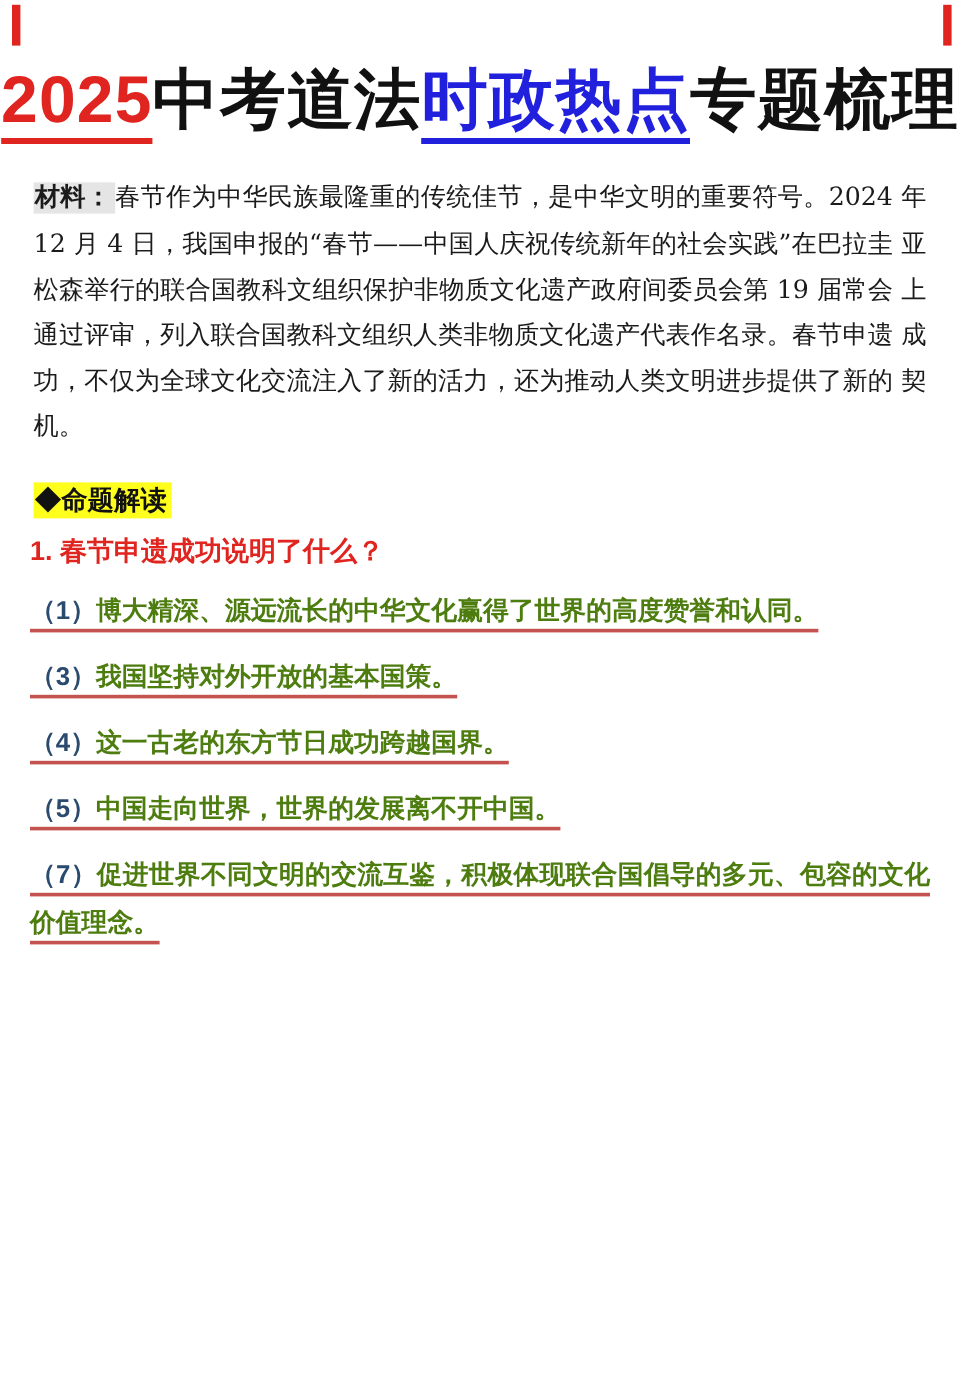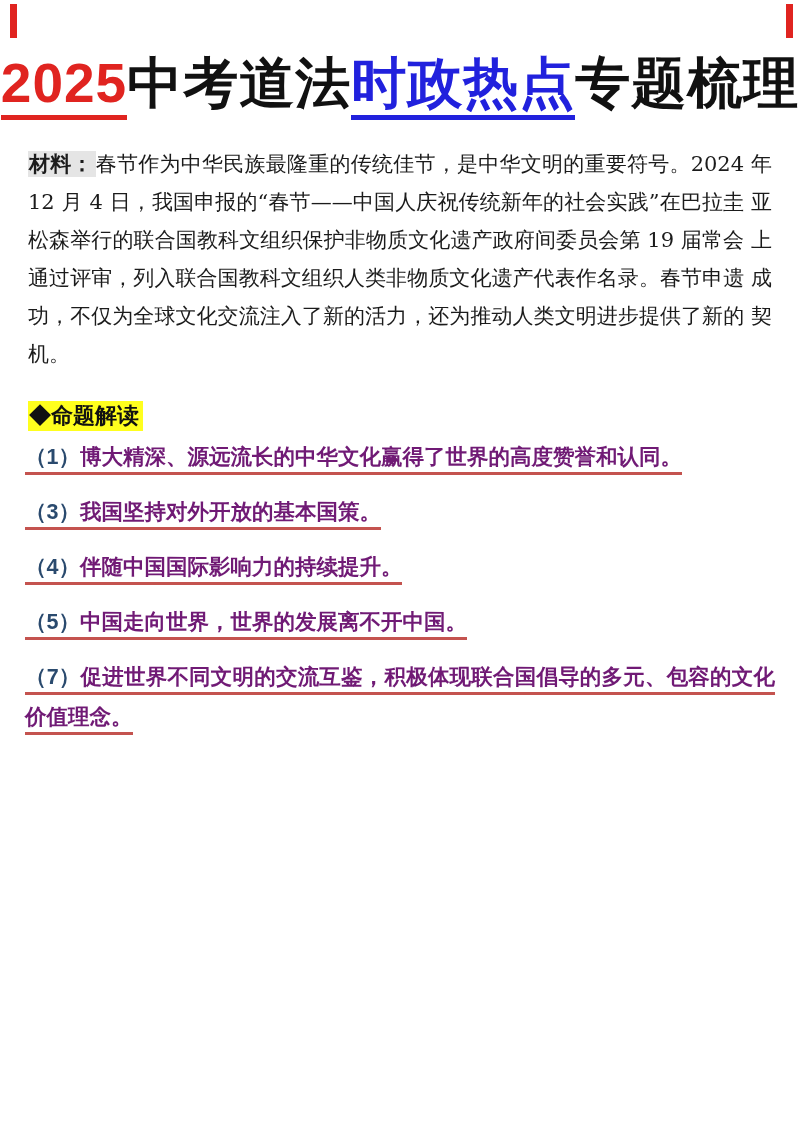--- a/index.html
+++ b/index.html
@@ -87,21 +87,21 @@
     font-size:21.5px;
     font-weight:bold;
     line-height:40px;
     text-align:justify;
   }
   .answer-line {
     border-bottom:3px solid #c4534f;
     padding-bottom:3px;
   }
   .answer-prefix { color:#2a4a6e; }
-  .answer-text   { color:#701a75; }
+  .answer-text   { color:#4d7c0f; }
 </style>
 </head>
 <body>
 
 <div class="page">
 
   <div class="corner-bar left"></div>
   <div class="corner-bar right"></div>
 
   <div class="doc-title">
@@ -111,29 +111,30 @@
 
   <p class="body-para first">
     <span class="hl-label">材料：</span><span>春节作为中华民族最隆重的传统佳节，是中华文明的重要符号。2024 年 12 月 4 日，我国申报的“春节——中国人庆祝传统新年的社会实践”在巴拉圭 亚松森举行的联合国教科文组织保护非物质文化遗产政府间委员会第 19 届常会 上通过评审，列入联合国教科文组织人类非物质文化遗产代表作名录。春节申遗 成功，不仅为全球文化交流注入了新的活力，还为推动人类文明进步提供了新的 契机。</span>
   </p>
 
 
   <div class="section-header">
     <span class="hl-header">◆命题解读</span>
   </div>
 
+  <div class="q-title">1. 春节申遗成功说明了什么？</div>
 
   <div class="answer">
     <span class="answer-line"><span class="answer-prefix">（1）</span><span class="answer-text">博大精深、源远流长的中华文化赢得了世界的高度赞誉和认同。</span></span>
   </div>
   <div class="answer">
     <span class="answer-line"><span class="answer-prefix">（3）</span><span class="answer-text">我国坚持对外开放的基本国策。</span></span>
   </div>
   <div class="answer">
-    <span class="answer-line"><span class="answer-prefix">（4）</span><span class="answer-text">伴随中国国际影响力的持续提升。</span></span>
+    <span class="answer-line"><span class="answer-prefix">（4）</span><span class="answer-text">这一古老的东方节日成功跨越国界。</span></span>
   </div>
   <div class="answer">
     <span class="answer-line"><span class="answer-prefix">（5）</span><span class="answer-text">中国走向世界，世界的发展离不开中国。</span></span>
   </div>
   <div class="answer">
     <span class="answer-line"><span class="answer-prefix">（7）</span><span class="answer-text">促进世界不同文明的交流互鉴，积极体现联合国倡导的多元、包容的文化 价值理念。</span></span>
   </div>
 
 </div>
 

